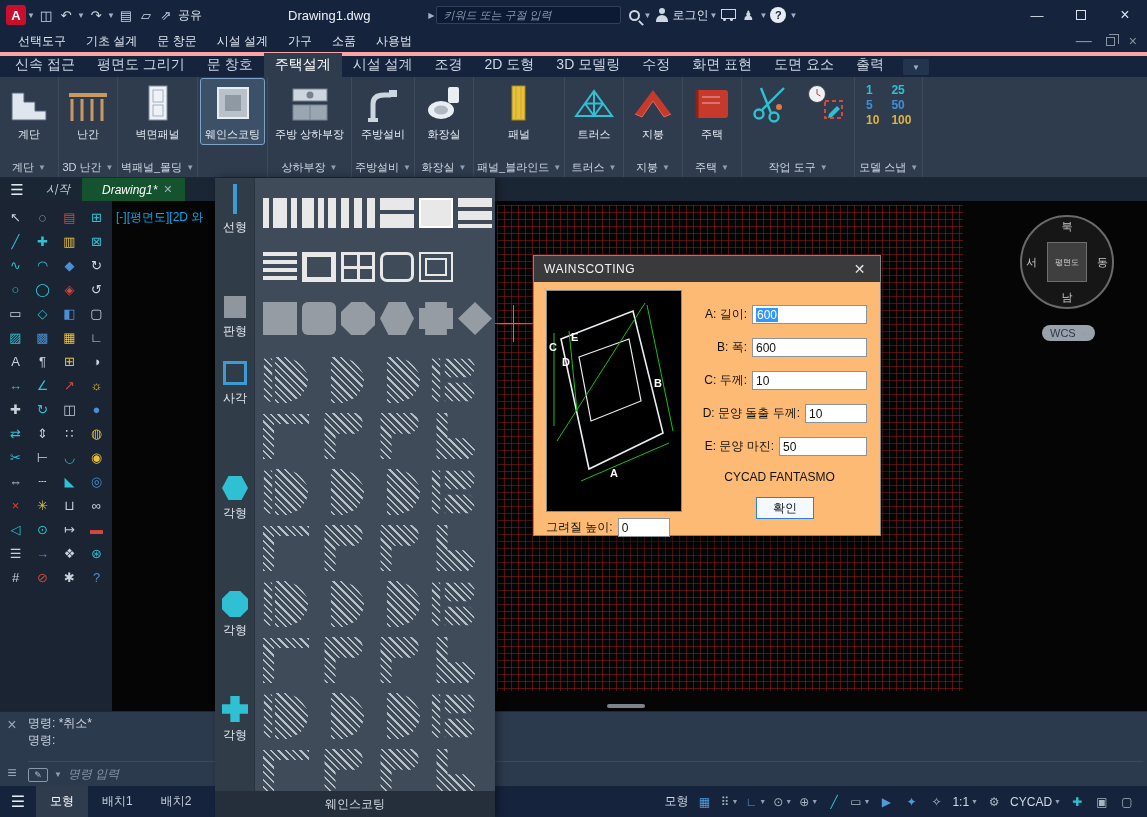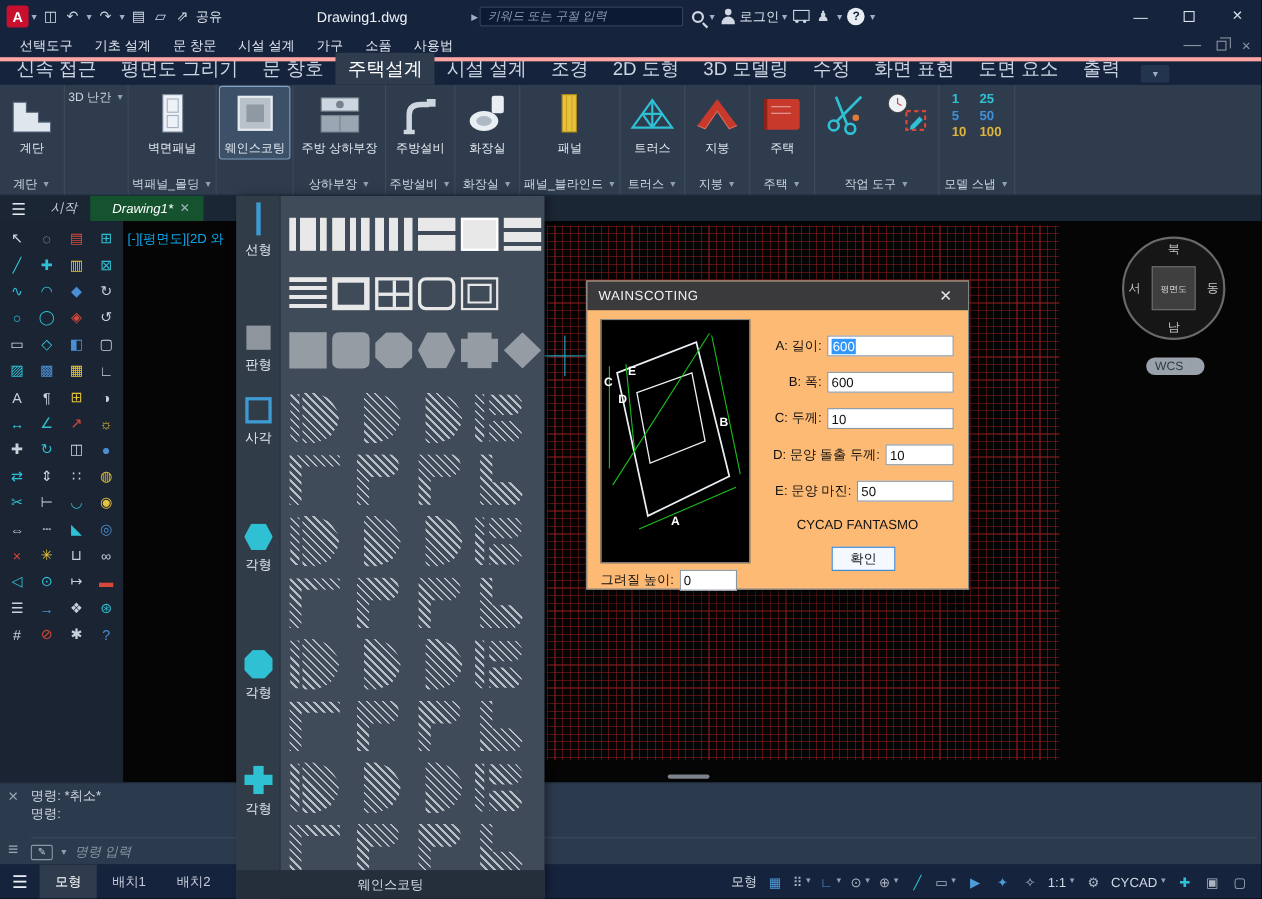--- a/index.html
+++ b/index.html
@@ -40,21 +40,21 @@
   
   .menubar { position:absolute; left:0; top:30px; right:0; height:26px; background:#16233d;
     display:flex; align-items:center; padding-left:8px; border-bottom:4px solid #fca5a5; }
   .menu-item { color:#dfe5ee; font-size:12px; padding:0 10px; line-height:26px; cursor:default; }
   .mwin { margin-left:auto; display:flex; align-items:center; padding-right:10px; gap:14px; color:#8b93a0; }
   .mwin .restore { position:relative; width:9px; height:9px; border:1.2px solid #8b93a0; }
   .mwin .restore::before { content:""; position:absolute; left:2px; top:-4px; width:9px; height:9px; border:1.2px solid #8b93a0; border-left:none; border-bottom:none; }
 
   
   .ribtabs { position:absolute; left:0; top:56px; right:0; height:21px; background:#16233d; display:flex; align-items:flex-end; padding-left:4px; }
-  .ribtab { color:#ccd5e2; font-size:17px; padding:3px 11px; cursor:default; white-space:nowrap; }
+  .ribtab { color:#ccd5e2; font-size:14px; padding:3px 11px; cursor:default; white-space:nowrap; }
   .ribtab.active { background:#2e3c4e; color:#fff; }
   .rib-opt { margin-left:8px; width:26px; height:16px; background:#23344e; border-radius:2px;
     display:flex; align-items:center; justify-content:center; color:#9fb0c6; font-size:8px; margin-bottom:2px; }
 
   
   .ribbon { position:absolute; left:0; top:77px; right:0; height:101px; background:#2e3c4e;
     display:flex; align-items:stretch; border-bottom:1px solid #1d2939; }
   .rpanel { display:flex; flex-direction:column; border-right:1px solid rgba(255,255,255,.08); padding:2px 3px 0; }
   .rpanel-btns { flex:1; display:flex; align-items:flex-start; justify-content:center; gap:2px; }
   .rbtn { display:flex; flex-direction:column; align-items:center; padding:2px 4px; border-radius:2px; cursor:default; }
@@ -283,20 +283,31 @@
               </svg></div>
             <div class="rlabel">계단</div>
           </div>
         </div>
         <div class="rgroup">
           <span>계단</span>
           <span class="gcaret">▼</span>
         </div>
       </div>
       <div class="rpanel">
+        <div class="rpanel-btns">
+          <div class="rbtn">
+            <div class="ric"><svg viewBox="0 0 44 44">
+                <g stroke="#c89a62" stroke-width="3" fill="none">
+                  <path d="M6 40V18M16 40V18M26 40V18M36 40V18"></path>
+                  <path d="M3 14h38" stroke-width="4"></path>
+                </g>
+              </svg></div>
+            <div class="rlabel">난간</div>
+          </div>
+        </div>
         <div class="rgroup">
           <span>3D 난간</span>
           <span class="gcaret">▼</span>
         </div>
       </div>
       <div class="rpanel">
         <div class="rpanel-btns">
           <div class="rbtn">
             <div class="ric"><svg viewBox="0 0 44 44">
                 <rect x="13" y="5" width="18" height="34" fill="#eef2f7" stroke="#7e8c9c"></rect>

